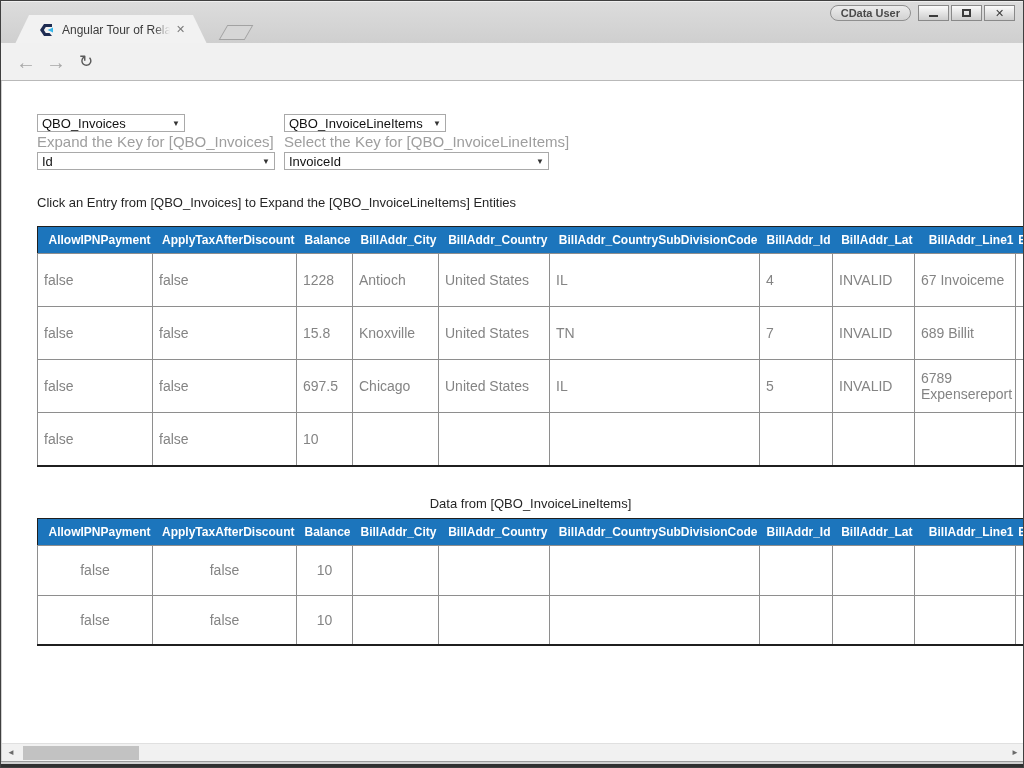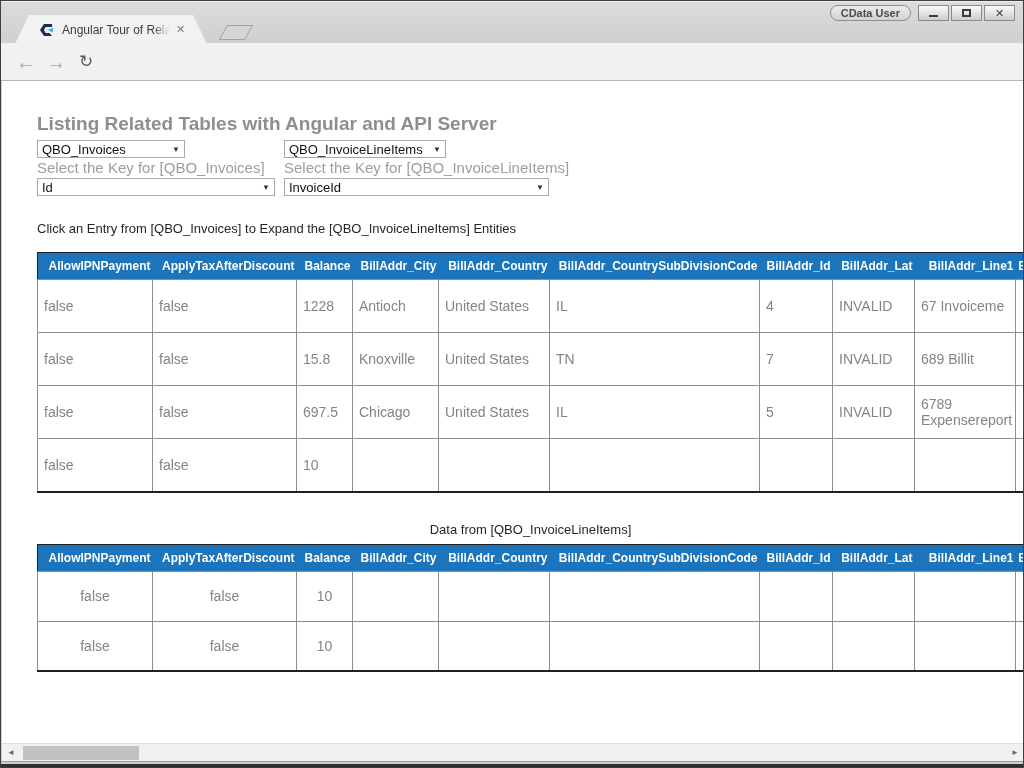--- a/index.html
+++ b/index.html
@@ -188,38 +188,37 @@
   </svg>
   <svg class="ext-ic" style="right:46px" viewBox="0 0 18 18">
     <path d="M6.5 2.5 L11.5 2.5 L16.5 11 L14 15.5 L4 15.5 L1.5 11 Z" fill="#aeaeae"></path>
     <path d="M9 7 L12.3 12.5 L5.7 12.5 Z" fill="#e8e8e8"></path>
   </svg>
   <span class="menu-ic">⋮</span>
 </div>
 
 <div class="content">
   <div class="page">
-    <h1 class="page-heading">Listing Related Tables with Angular and API Server</h1>
 
     <div class="pick-grid">
       <div>
           <div class="sel" style="width:148px">
             <span>QBO_Invoices</span>
             <span class="arr">▼</span>
           </div>
         </div>
       <div>
           <div class="sel" style="width:162px">
             <span>QBO_InvoiceLineItems</span>
             <span class="arr">▼</span>
           </div>
         </div>
     </div>
     <div class="pick-grid">
-      <div class="pick-label">Select the Key for [QBO_Invoices]</div>
+      <div class="pick-label">Expand the Key for [QBO_Invoices]</div>
       <div class="pick-label">Select the Key for [QBO_InvoiceLineItems]</div>
     </div>
     <div class="pick-grid">
       <div>
           <div class="sel" style="width:238px">
             <span>Id</span>
             <span class="arr">▼</span>
           </div>
         </div>
       <div>

